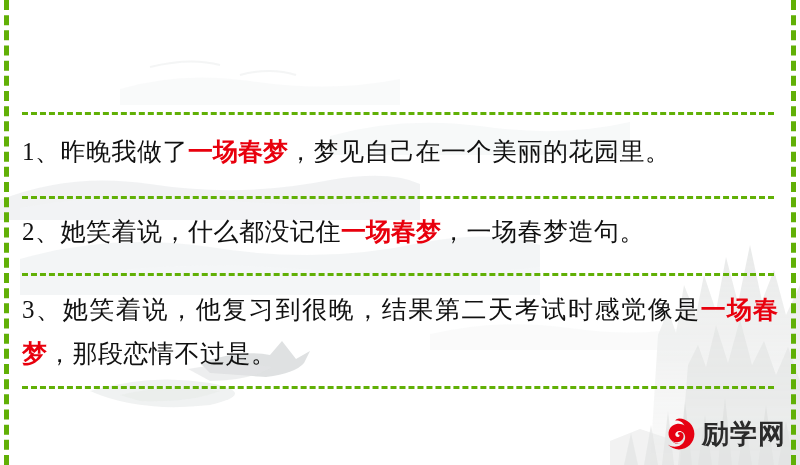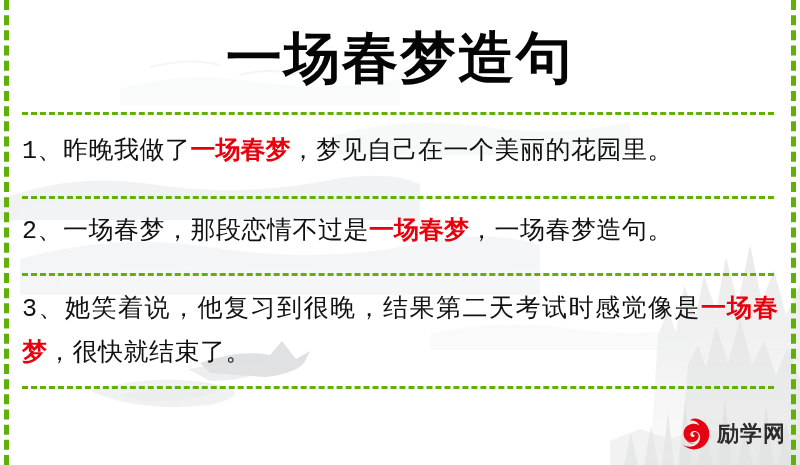--- a/index.html
+++ b/index.html
@@ -69,21 +69,21 @@
     font-size:56px;
     line-height:78px;
     letter-spacing:2px;
     color:#050505;
     white-space:nowrap;
   }
 
   .sentence{
     position:absolute;
     left:22px;width:756px;
-    font-family:Liberation Mono, monospace;
+    font-family:Liberation Serif, serif;
     font-size:25px;
     line-height:44px;
     color:#111111;
     letter-spacing:.5px;
     text-align:justify;
   }
   .hl{
     color:#e8000d;
     font-weight:bold;
     letter-spacing:0;
@@ -92,21 +92,21 @@
   
   .logo{
     position:absolute;right:14px;bottom:12px;
     display:flex;align-items:center;gap:6px;
     height:38px;
   }
   .logo-mark{width:34px;height:34px;display:block;}
   .logo-text{
     font-family:"DejaVu Sans","Liberation Sans",sans-serif;
     font-weight:bold;
-    font-size:22px;
+    font-size:27px;
     color:#2b2b2b;
     letter-spacing:1px;
     white-space:nowrap;
   }
 </style>
 </head>
 <body>
 
 <div id="page">
 
@@ -165,32 +165,31 @@
   </svg>
 
   <div class="edge edge-left"></div>
   <div class="edge edge-right"></div>
 
   <div class="sep" style="top:112px;"></div>
   <div class="sep" style="top:196px;"></div>
   <div class="sep" style="top:273px;"></div>
   <div class="sep" style="top:386px;"></div>
 
-  <div class="title">一场春梦造句</div>
 
   <div class="sentence" style="top:130px;">
     <span>1、</span><span>昨晚我做了</span><span class="hl">一场春梦</span><span>，梦见自己在一个美丽的花园里。</span>
   </div>
 
   <div class="sentence" style="top:210px;">
-    <span>2、</span><span>一场春梦，那段恋情不过是</span><span class="hl">一场春梦</span><span>，一场春梦造句。</span>
+    <span>2、</span><span>她笑着说，什么都没记住</span><span class="hl">一场春梦</span><span>，一场春梦造句。</span>
   </div>
 
   <div class="sentence" style="top:288px;">
-    <span>3、</span><span>她笑着说，他复习到很晚，结果第二天考试时感觉像是</span><span class="hl">一场春梦</span><span>，很快就结束了。</span>
+    <span>3、</span><span>她笑着说，他复习到很晚，结果第二天考试时感觉像是</span><span class="hl">一场春梦</span><span>，那段恋情不过是。</span>
   </div>
 
   <div class="logo">
     <svg class="logo-mark" viewBox="0 0 34 34">
       <path d="M17 1.6 C25.5 1.6 32.4 8.5 32.4 17 C32.4 25.5 25.5 32.4 17 32.4 C12.6 32.4 8.6 30.5 5.8 27.5 C9 29.7 12.6 30.2 15.9 29.2 C20.6 27.8 23.6 23.6 23.1 19.4 C22.7 16.1 20.2 13.8 17.2 13.9 C14.9 14 13.2 15.6 13.3 17.6 C13.4 19.1 14.6 20.1 15.9 20 C16.9 19.9 17.6 19.2 17.6 18.4 C17.5 17.8 17.1 17.4 16.6 17.4 C16.3 17.4 16.1 17.6 16.1 17.8 C15.2 16.2 16.5 14.9 18.3 15.1 C20.4 15.4 21.8 17.3 21.6 19.6 C21.3 22.7 18.6 25.2 15.2 25.3 C10.8 25.5 7.1 22.2 6.6 17.7 C6.0 12.2 10.0 7.4 15.6 6.8 C18.2 6.5 20.6 7.2 22.5 8.6 C21.4 6.2 19.3 4.4 16.7 3.7 C15.5 3.4 14.3 3.3 13.2 3.5 C14.4 2.3 15.7 1.6 17 1.6 Z" fill="#e60012"></path>
       <path d="M9.5 23.6 C11.6 26.4 15.1 27.6 18.3 26.6 C15.0 27.0 11.9 25.9 9.5 23.6 Z" fill="#e60012"></path>
     </svg>
     <span class="logo-text">励学网</span>
   </div>
 

